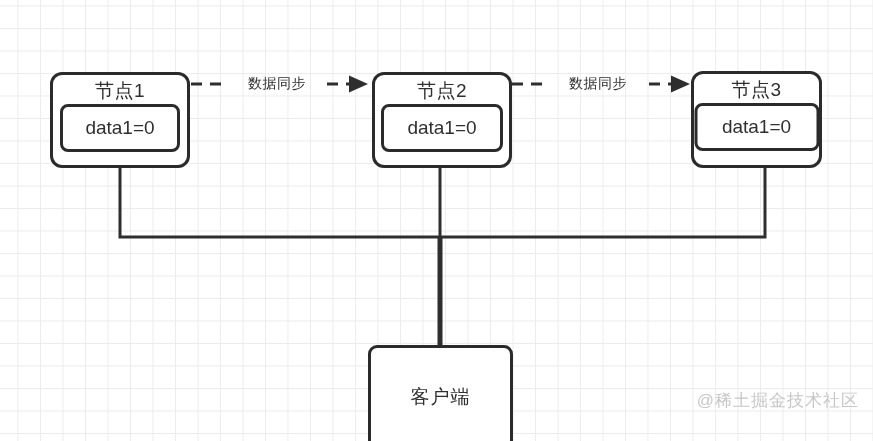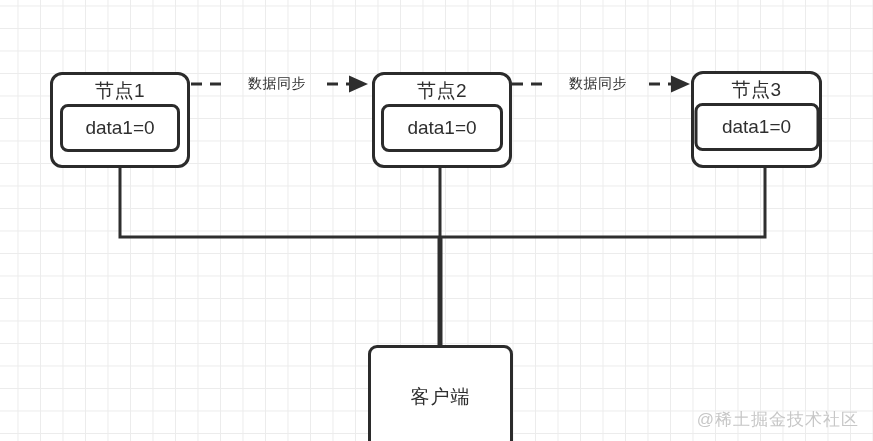--- a/index.html
+++ b/index.html
@@ -43,21 +43,21 @@
     background:var(--bg);border:3px solid var(--border);border-radius:9px;
     box-sizing:border-box;
     display:flex;align-items:center;justify-content:center;
     font-size:19px;color:var(--text);letter-spacing:1px;
   }
   .sync-label{
     position:absolute;transform:translate(-50%,-50%);
     font-size:14px;color:var(--text);white-space:nowrap;letter-spacing:0.5px;
   }
   .watermark{
-    position:absolute;right:14px;top:408px;
+    position:absolute;right:14px;top:389px;
     font-size:17px;color:var(--watermark);letter-spacing:1px;
   }
 </style>
 </head>
 <body>
 
 <div class="scene">
 
   <svg class="connectors" viewBox="0 0 873 441" xmlns="http://www.w3.org/2000/svg">
 

